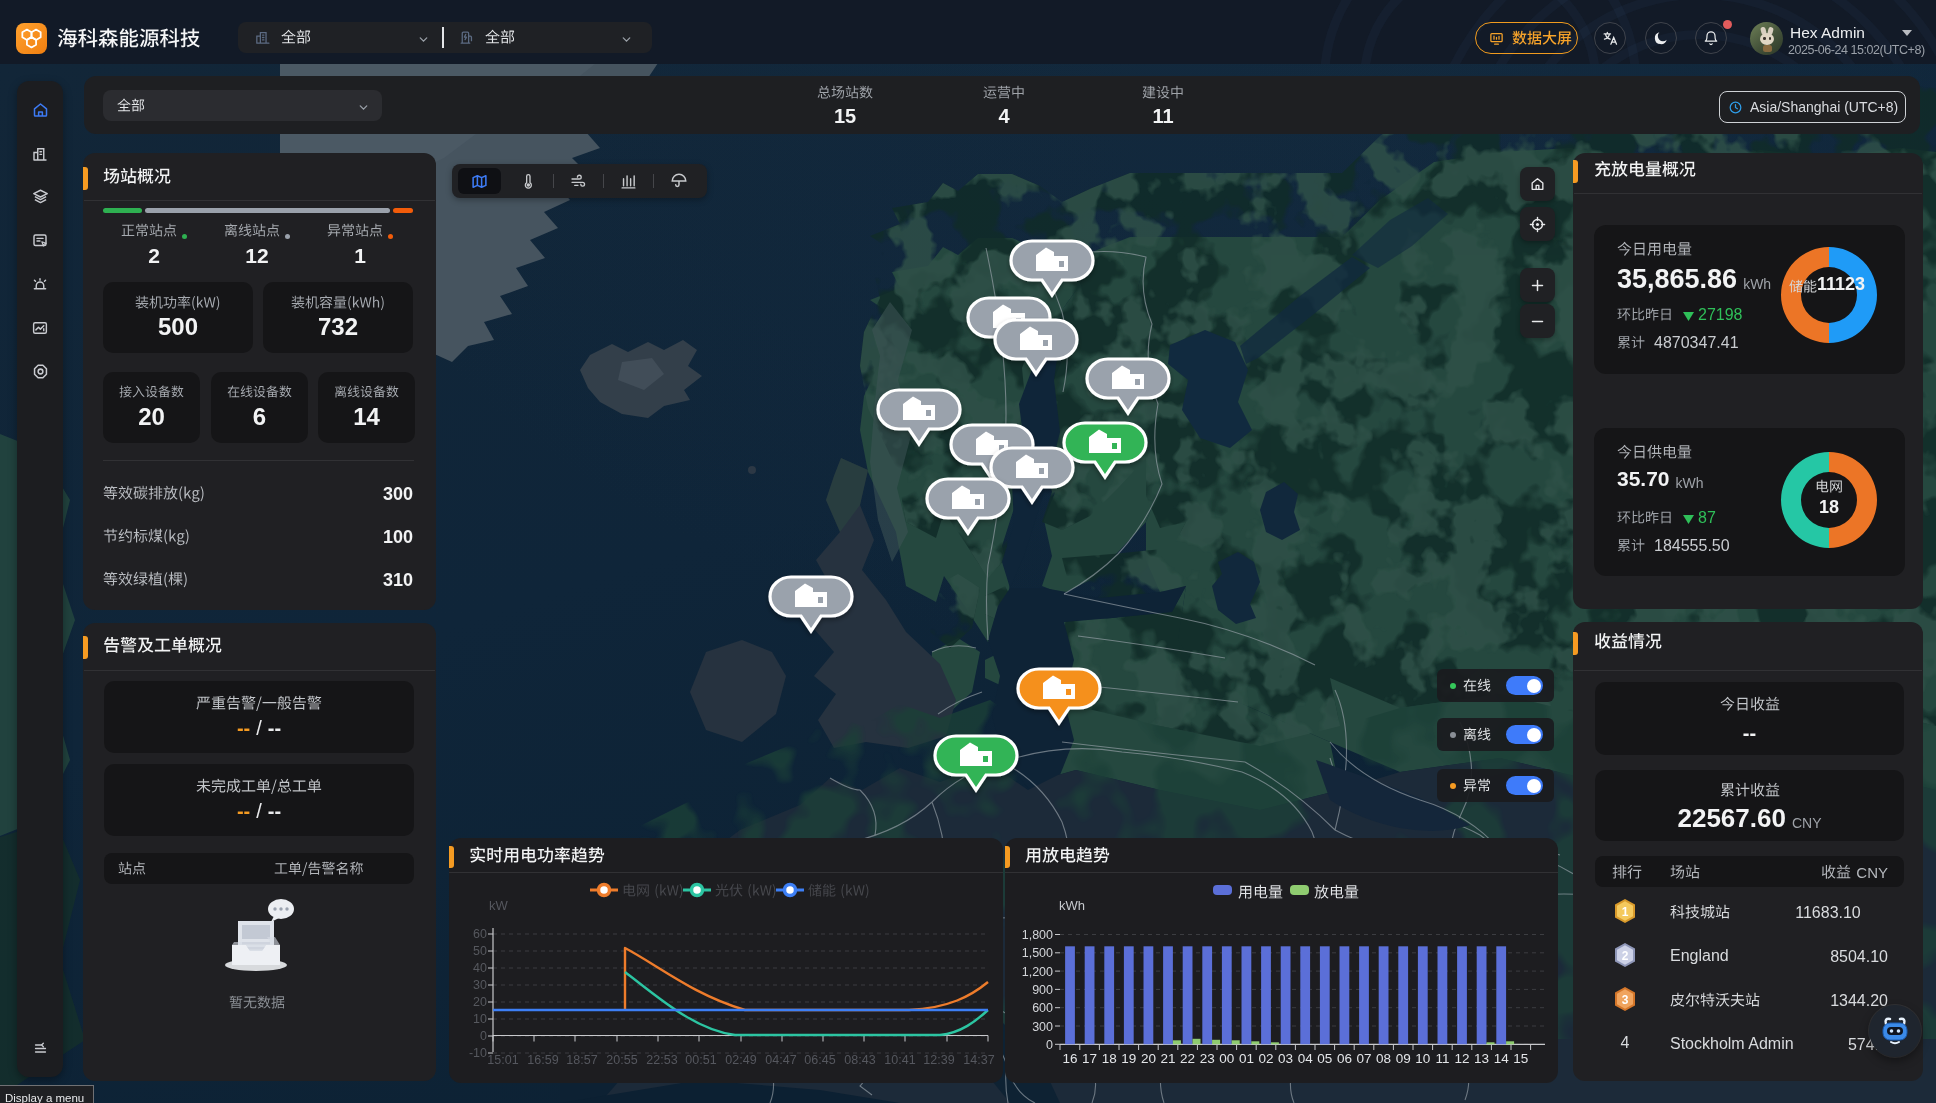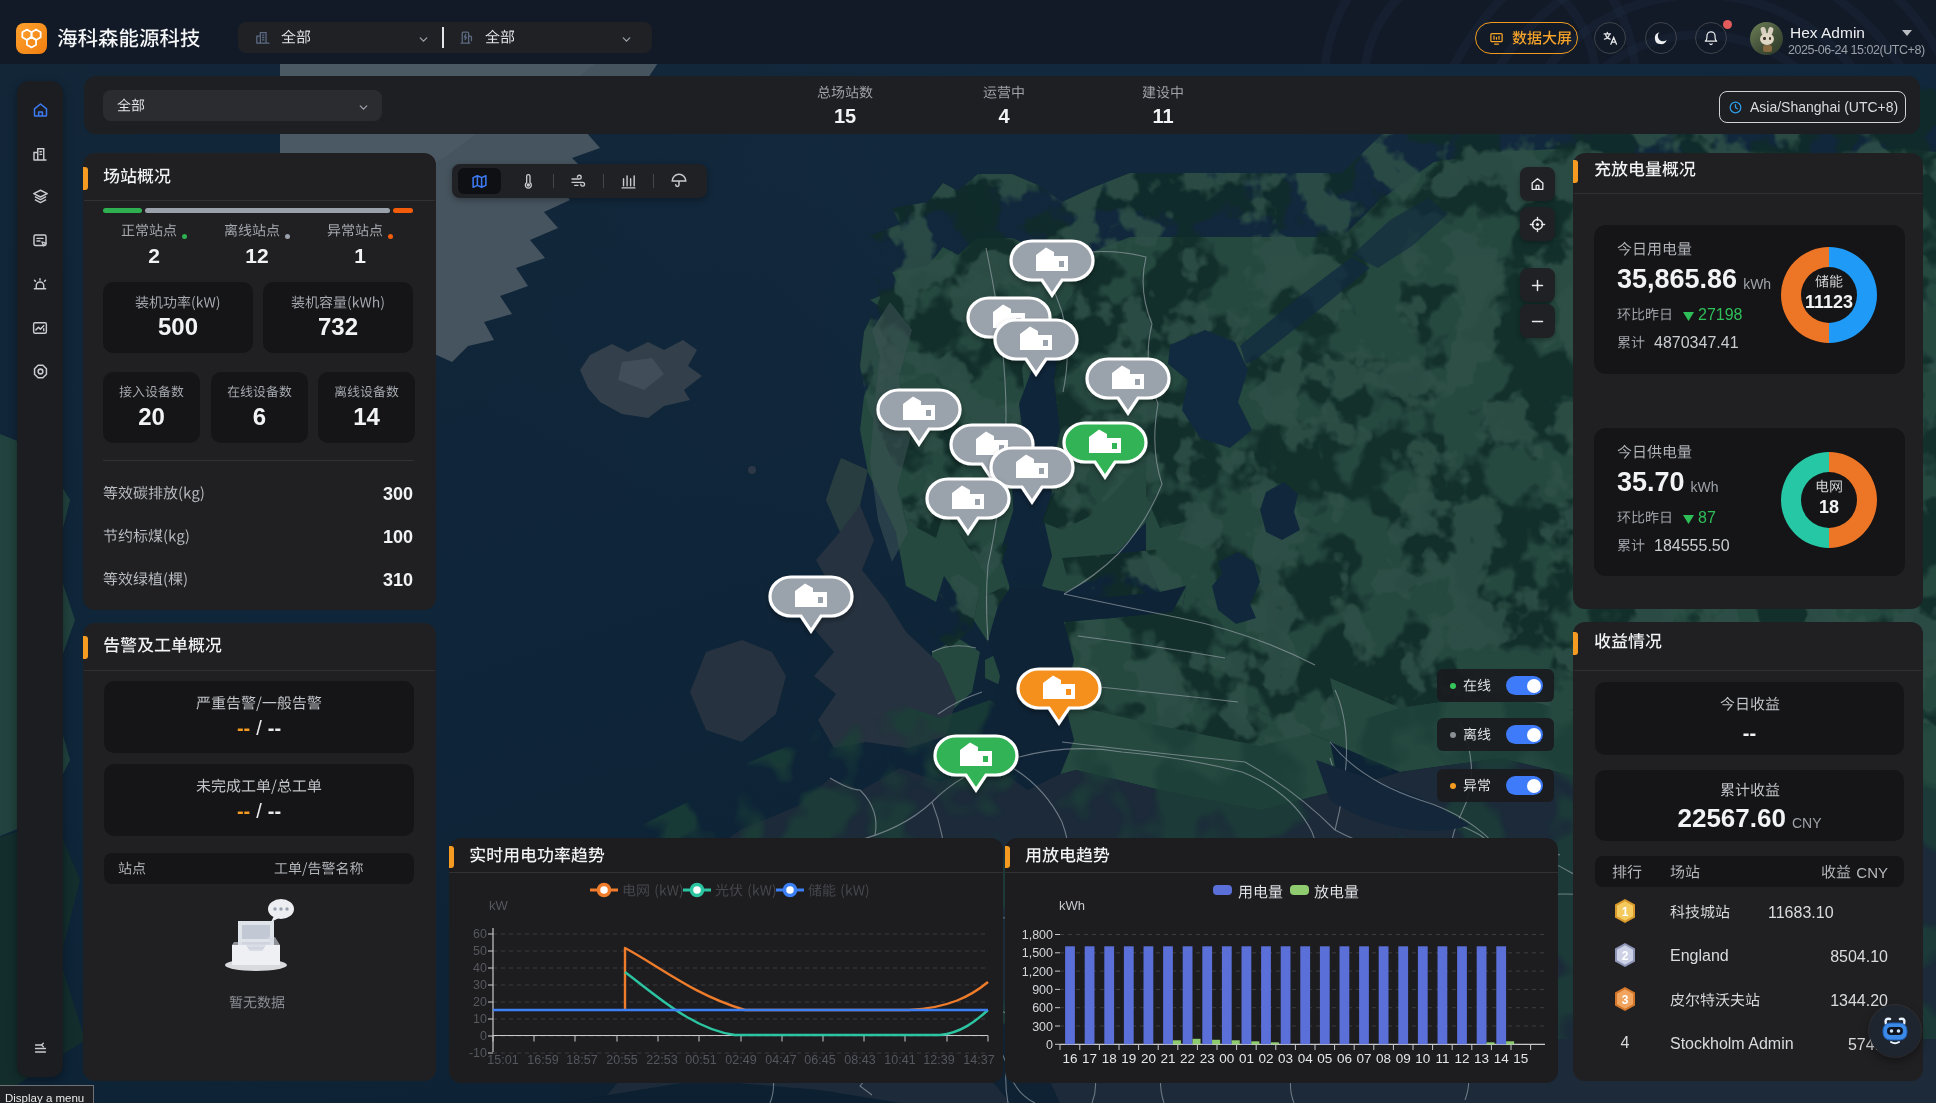--- a/index.html
+++ b/index.html
@@ -679,38 +679,38 @@
       <g transform="translate(0,960) scale(1,1)">
         <path d="M623 -86C709 -44 817 20 870 63L928 18C871 -26 761 -87 677 -126ZM282 -126C224 -75 132 -24 50 9C67 21 95 46 108 60C187 22 285 -39 350 -98ZM211 -607H462V-523H211ZM535 -607H795V-523H535ZM211 -746H462V-664H211ZM535 -746H795V-664H535ZM172 -295C191 -303 219 -307 407 -319C329 -283 263 -257 231 -246C174 -226 132 -213 100 -211C107 -191 117 -158 119 -143C148 -154 186 -157 464 -171V-3C464 9 461 12 448 12C433 13 387 13 335 12C346 31 358 59 362 80C429 80 475 80 505 69C535 58 543 39 543 -1V-175L801 -188C822 -166 840 -145 854 -127L909 -171C870 -222 789 -299 718 -351L664 -314C690 -294 717 -270 744 -245L332 -226C458 -273 585 -332 712 -405L654 -450C616 -426 575 -403 535 -382L312 -371C361 -397 411 -428 459 -463H869V-806H139V-463H351C296 -425 241 -394 219 -385C193 -372 170 -364 152 -362C159 -343 169 -310 172 -295Z M1137 -775C1193 -728 1263 -660 1295 -617L1346 -673C1312 -714 1241 -778 1186 -823ZM1046 -526V-452H1205V-93C1205 -50 1174 -20 1155 -8C1169 7 1189 41 1196 61C1212 40 1240 18 1429 -116C1421 -130 1409 -162 1404 -182L1281 -98V-526ZM1626 -837V-508H1372V-431H1626V80H1705V-431H1959V-508H1705V-837Z" fill="#a0a4aa"></path>
       </g>
     </svg>
     <span style="font-size:16px;color:#c9ccd0;margin-left:9px">4870347.41</span>
   </div>
 <svg class="abs" style="left:1781px;top:247px" width="96" height="96" viewBox="0 0 96 96">
     <path d="M48 0 A48 48 0 0 1 48 96 L48 76 A28 28 0 0 0 48 20 Z" fill="#1f9bf7"></path>
     <path d="M48 96 A48 48 0 0 1 48 0 L48 20 A28 28 0 0 0 48 76 Z" fill="#ec7526"></path>
   </svg>
-<div class="abs" style="left:1789px;top:273px;width:80px;display:flex;flex-direction:column;align-items:center">
+<div class="abs" style="left:1789px;top:273px;width:80px;display:flex;flex-direction:row;align-items:flex-end">
     <svg class="t " width="28.0" height="17.5" viewBox="0 0 2000 1250" style="width:28.0px;height:17.5px">
       <g transform="translate(0,960) scale(1,1)">
         <path d="M290 -749C333 -706 381 -645 402 -605L457 -645C435 -685 385 -743 341 -784ZM472 -536V-468H662C596 -399 522 -341 442 -295C457 -282 482 -252 491 -238C516 -254 541 -271 565 -289V76H630V25H847V73H915V-361H651C687 -394 721 -430 753 -468H959V-536H807C863 -612 911 -697 950 -788L883 -807C864 -761 842 -717 817 -674V-727H701V-840H632V-727H501V-662H632V-536ZM701 -662H810C783 -618 754 -576 722 -536H701ZM630 -141H847V-37H630ZM630 -198V-299H847V-198ZM346 44C360 26 385 10 526 -78C521 -92 512 -119 508 -138L411 -82V-521H247V-449H346V-95C346 -53 324 -28 309 -18C322 -4 340 27 346 44ZM216 -842C173 -688 104 -535 25 -433C36 -416 56 -379 62 -363C89 -398 115 -438 139 -482V77H205V-616C234 -683 259 -754 280 -824Z M1383 -420V-334H1170V-420ZM1100 -484V79H1170V-125H1383V-8C1383 5 1380 9 1367 9C1352 10 1310 10 1263 8C1273 28 1284 57 1288 77C1351 77 1394 76 1422 65C1449 53 1457 32 1457 -7V-484ZM1170 -275H1383V-184H1170ZM1858 -765C1801 -735 1711 -699 1625 -670V-838H1551V-506C1551 -424 1576 -401 1672 -401C1692 -401 1822 -401 1844 -401C1923 -401 1946 -434 1954 -556C1933 -561 1903 -572 1888 -585C1883 -486 1876 -469 1837 -469C1809 -469 1699 -469 1678 -469C1633 -469 1625 -475 1625 -507V-609C1722 -637 1829 -673 1908 -709ZM1870 -319C1812 -282 1716 -243 1625 -213V-373H1551V-35C1551 49 1577 71 1674 71C1695 71 1827 71 1849 71C1933 71 1954 35 1963 -99C1943 -104 1913 -116 1896 -128C1892 -15 1884 4 1843 4C1814 4 1703 4 1681 4C1634 4 1625 -2 1625 -34V-151C1726 -179 1841 -218 1919 -263ZM1084 -553C1105 -562 1140 -567 1414 -586C1423 -567 1431 -549 1437 -533L1502 -563C1481 -623 1425 -713 1373 -780L1312 -756C1337 -722 1362 -682 1384 -643L1164 -631C1207 -684 1252 -751 1287 -818L1209 -842C1177 -764 1122 -685 1105 -664C1088 -643 1073 -628 1058 -625C1067 -605 1080 -569 1084 -553Z" fill="#d6d8da"></path>
       </g>
     </svg>
     <span class="num" style="font-size:18px;margin-top:1px">11123</span>
   </div>
 <div class="card" style="left:1594px;top:428px;width:311px;height:148px;border-radius:12px"></div>
 <div class="abs" style="left:1617px;top:443px">
     <svg class="t " width="75.0" height="18.8" viewBox="0 0 5000 1250" style="width:75.0px;height:18.8px">
       <g transform="translate(0,960) scale(1,1)">
         <path d="M390 -533C456 -484 541 -412 580 -367L635 -420C593 -464 506 -532 441 -579ZM161 -348V-272H722C650 -179 547 -51 461 48L538 83C644 -46 776 -212 859 -324L801 -352L787 -348ZM495 -847C394 -695 216 -556 35 -475C57 -457 80 -429 92 -408C244 -485 394 -599 503 -729C612 -605 774 -481 906 -415C920 -435 945 -466 965 -482C823 -544 649 -668 548 -786L567 -813Z M1253 -352H1752V-71H1253ZM1253 -426V-697H1752V-426ZM1176 -772V69H1253V4H1752V64H1832V-772Z M2484 -178C2442 -100 2372 -22 2303 30C2321 41 2349 65 2363 77C2431 20 2507 -69 2556 -155ZM2712 -141C2778 -74 2852 19 2886 80L2949 40C2914 -20 2839 -109 2771 -175ZM2269 -838C2212 -686 2119 -535 2021 -439C2034 -421 2056 -382 2063 -364C2097 -399 2130 -440 2162 -484V78H2236V-600C2276 -669 2311 -742 2340 -816ZM2732 -830V-626H2537V-829H2464V-626H2335V-554H2464V-307H2310V-234H2960V-307H2806V-554H2949V-626H2806V-830ZM2537 -554H2732V-307H2537Z M3452 -408V-264H3204V-408ZM3531 -408H3788V-264H3531ZM3452 -478H3204V-621H3452ZM3531 -478V-621H3788V-478ZM3126 -695V-129H3204V-191H3452V-85C3452 32 3485 63 3597 63C3622 63 3791 63 3818 63C3925 63 3949 10 3962 -142C3939 -148 3907 -162 3887 -176C3880 -46 3870 -13 3814 -13C3778 -13 3632 -13 3602 -13C3542 -13 3531 -25 3531 -83V-191H3865V-695H3531V-838H3452V-695Z M4250 -665H4747V-610H4250ZM4250 -763H4747V-709H4250ZM4177 -808V-565H4822V-808ZM4052 -522V-465H4949V-522ZM4230 -273H4462V-215H4230ZM4535 -273H4777V-215H4535ZM4230 -373H4462V-317H4230ZM4535 -373H4777V-317H4535ZM4047 -3V55H4955V-3H4535V-61H4873V-114H4535V-169H4851V-420H4159V-169H4462V-114H4131V-61H4462V-3Z" fill="#b0b3b8"></path>
       </g>
     </svg>
   </div>
 <div class="abs row" style="left:1617px;top:467px">
-    <span class="num" style="font-size:27px">35.70</span>
+    <span class="num" style="font-size:21px">35.70</span>
     <span style="font-size:14px;color:#9ea2a8;margin-left:6px;margin-top:8px">kWh</span>
   </div>
 <div class="abs row" style="left:1617px;top:509px">
     <svg class="t " width="56.0" height="17.5" viewBox="0 0 4000 1250" style="width:56.0px;height:17.5px">
       <g transform="translate(0,960) scale(1,1)">
         <path d="M677 -494C752 -410 841 -295 881 -224L942 -271C900 -340 808 -452 734 -534ZM36 -102 55 -31C137 -61 243 -98 343 -135L331 -203L230 -167V-413H319V-483H230V-702H340V-772H41V-702H160V-483H56V-413H160V-143ZM391 -776V-703H646C583 -527 479 -371 354 -271C372 -257 401 -227 413 -212C482 -273 546 -351 602 -440V77H676V-577C695 -618 713 -660 728 -703H944V-776Z M1125 72C1148 55 1185 39 1459 -50C1455 -68 1453 -102 1454 -126L1208 -50V-456H1456V-531H1208V-829H1129V-69C1129 -26 1105 -3 1088 7C1101 22 1119 54 1125 72ZM1534 -835V-87C1534 24 1561 54 1657 54C1676 54 1791 54 1811 54C1913 54 1933 -15 1942 -215C1921 -220 1889 -235 1870 -250C1863 -65 1856 -18 1806 -18C1780 -18 1685 -18 1665 -18C1620 -18 1611 -28 1611 -85V-377C1722 -440 1841 -516 1928 -590L1865 -656C1804 -593 1707 -516 1611 -457V-835Z M2532 -841C2499 -705 2443 -569 2374 -481C2390 -468 2419 -440 2431 -426C2469 -476 2503 -539 2533 -609H2593V80H2667V-178H2951V-246H2667V-400H2942V-469H2667V-609H2964V-679H2561C2578 -726 2593 -776 2606 -825ZM2299 -407V-176H2147V-407ZM2299 -474H2147V-694H2299ZM2076 -762V-30H2147V-108H2371V-762Z M3253 -352H3752V-71H3253ZM3253 -426V-697H3752V-426ZM3176 -772V69H3253V4H3752V64H3832V-772Z" fill="#a0a4aa"></path>
       </g>
     </svg>
     <svg width="11" height="9" viewBox="0 0 11 9" style="margin:3px 0 0 10px">
       <path d="M0 0 h11 L5.5 9 Z" fill="#2fbf59"></path>
@@ -816,21 +816,21 @@
   </div>
 <div class="abs" style="left:1670px;top:947px;font-size:16px;color:#d9dbde">England</div>
 <div class="abs" style="left:1670px;top:991px">
     <svg class="t " width="90.0" height="18.8" viewBox="0 0 6000 1250" style="width:90.0px;height:18.8px">
       <g transform="translate(0,960) scale(1,1)">
         <path d="M148 -703V-456C148 -311 136 -114 29 27C46 36 78 62 90 76C188 -51 215 -231 221 -377H305C353 -268 419 -177 503 -105C410 -51 301 -14 184 10C199 26 220 60 228 79C351 51 467 8 567 -56C662 9 777 55 913 82C923 61 944 30 960 13C833 -9 724 -48 633 -103C733 -182 811 -286 859 -423L810 -450L795 -447H566V-631H823C805 -583 784 -535 766 -502L834 -481C864 -533 899 -617 927 -691L870 -707L856 -703H566V-841H489V-703ZM384 -377H757C714 -282 649 -207 569 -148C489 -209 427 -286 384 -377ZM489 -631V-447H223V-455V-631Z M1262 -416C1216 -301 1138 -188 1053 -116C1072 -104 1105 -80 1120 -67C1204 -147 1287 -268 1341 -395ZM1672 -380C1748 -282 1836 -149 1873 -67L1946 -103C1906 -186 1816 -315 1739 -411ZM1295 -841C1237 -689 1141 -540 1035 -446C1056 -436 1092 -411 1107 -397C1160 -450 1212 -517 1259 -592H1469V-19C1469 -2 1463 3 1445 3C1425 4 1360 5 1292 2C1304 25 1316 58 1320 80C1408 80 1466 79 1500 66C1535 54 1547 31 1547 -18V-592H1843C1818 -536 1787 -479 1758 -440L1824 -415C1869 -473 1917 -566 1951 -649L1894 -670L1881 -666H1302C1329 -715 1354 -767 1375 -819Z M2457 -212C2506 -163 2559 -94 2580 -48L2640 -87C2616 -133 2562 -199 2513 -246ZM2642 -841V-732H2447V-662H2642V-536H2389V-465H2764V-346H2405V-275H2764V-13C2764 1 2760 5 2744 5C2727 7 2673 7 2613 5C2623 26 2633 58 2636 80C2712 80 2764 78 2795 67C2827 55 2836 33 2836 -13V-275H2952V-346H2836V-465H2958V-536H2713V-662H2912V-732H2713V-841ZM2097 -763C2088 -638 2069 -508 2039 -424C2054 -418 2084 -402 2097 -392C2112 -438 2125 -497 2136 -562H2212V-317C2149 -299 2092 -282 2047 -270L2063 -194L2212 -242V80H2284V-265L2387 -299L2381 -369L2284 -339V-562H2379V-634H2284V-839H2212V-634H2147C2152 -673 2156 -712 2160 -752Z M3091 -777C3153 -747 3232 -701 3271 -669L3314 -731C3274 -762 3195 -805 3133 -831ZM3037 -497C3101 -469 3181 -423 3220 -390L3262 -453C3221 -485 3140 -528 3078 -554ZM3070 18 3135 67C3192 -26 3260 -151 3311 -257L3256 -305C3200 -191 3123 -59 3070 18ZM3845 -826C3731 -783 3514 -753 3331 -738C3340 -721 3350 -693 3353 -675C3424 -680 3501 -688 3576 -698V-524L3575 -457H3303V-384H3568C3550 -248 3487 -94 3277 27C3296 40 3321 66 3333 82C3515 -30 3595 -168 3629 -299C3682 -124 3771 8 3913 79C3924 60 3947 32 3963 18C3812 -49 3721 -196 3675 -384H3953V-457H3651L3653 -523V-709C3749 -724 3839 -744 3909 -768Z M4456 -840V-688H4133V-612H4456V-529C4456 -488 4454 -447 4449 -406H4065V-329H4432C4393 -195 4291 -70 4039 14C4055 29 4077 62 4086 81C4333 -3 4447 -127 4497 -264C4579 -89 4712 24 4918 76C4929 55 4950 23 4968 7C4755 -38 4618 -154 4548 -329H4936V-406H4530C4534 -447 4536 -488 4536 -529V-612H4879V-688H4536V-840Z M5058 -652V-582H5447V-652ZM5098 -525C5121 -412 5142 -265 5146 -167L5209 -178C5203 -277 5182 -422 5158 -536ZM5175 -815C5202 -768 5231 -703 5243 -662L5311 -686C5299 -727 5269 -788 5240 -835ZM5330 -549C5317 -426 5290 -250 5264 -144C5182 -124 5105 -107 5047 -95L5065 -20C5169 -46 5310 -82 5443 -116L5436 -185L5328 -159C5353 -264 5381 -417 5400 -535ZM5467 -362V79H5540V31H5842V75H5918V-362H5706V-561H5960V-633H5706V-841H5629V-362ZM5540 -39V-291H5842V-39Z" fill="#d9dbde"></path>
       </g>
     </svg>
   </div>
 <div class="abs" style="left:1670px;top:1035px;font-size:16px;color:#d9dbde">Stockholm Admin</div>
-<div class="abs" style="left:1768px;top:904px;width:120px;text-align:left;font-size:16px;color:#d9dbde">11683.10</div>
+<div class="abs" style="left:1768px;top:904px;width:120px;text-align:center;font-size:16px;color:#d9dbde">11683.10</div>
 <div class="abs" style="left:1768px;top:948px;width:120px;text-align:right;font-size:16px;color:#d9dbde">8504.10</div>
 <div class="abs" style="left:1768px;top:992px;width:120px;text-align:right;font-size:16px;color:#d9dbde">1344.20</div>
 <div class="abs" style="left:1768px;top:1036px;width:120px;text-align:right;font-size:16px;color:#d9dbde">574...</div>
 <div class="panel" style="left:449px;top:838px;width:554px;height:245px;background:#1d1d20"></div>
 <div class="accent" style="left:449px;top:846px;height:22px"></div>
 <div class="abs" style="left:469px;top:845px">
     <svg class="t " width="136.0" height="21.2" viewBox="0 0 8000 1250" style="width:136.0px;height:21.2px">
       <g transform="translate(0,960) scale(1,1)">
         <path d="M534 -89C665 -44 798 21 877 79L934 4C852 -51 711 -115 579 -159ZM237 -552C290 -521 353 -472 382 -437L442 -505C410 -540 346 -585 293 -613ZM136 -398C191 -368 258 -321 289 -285L346 -357C313 -390 246 -435 191 -462ZM84 -739V-524H178V-651H820V-524H918V-739H577C563 -774 537 -819 515 -853L421 -824C436 -799 452 -768 465 -739ZM70 -264V-183H415C358 -98 258 -39 79 0C99 20 123 57 132 82C355 29 469 -58 527 -183H936V-264H557C583 -359 590 -472 594 -604H494C490 -467 486 -354 454 -264Z M1467 -442C1518 -366 1585 -263 1616 -203L1699 -252C1666 -311 1597 -410 1545 -483ZM1313 -395V-186H1164V-395ZM1313 -478H1164V-678H1313ZM1075 -763V-21H1164V-101H1402V-763ZM1757 -838V-651H1443V-557H1757V-50C1757 -29 1749 -23 1728 -22C1706 -22 1632 -22 1557 -24C1571 3 1586 45 1591 72C1691 72 1758 70 1798 55C1838 40 1853 13 1853 -49V-557H1966V-651H1853V-838Z M2148 -775V-415C2148 -274 2138 -95 2028 28C2049 40 2088 71 2102 90C2176 8 2212 -105 2229 -216H2460V74H2555V-216H2799V-36C2799 -17 2792 -11 2773 -11C2755 -10 2687 -9 2623 -13C2636 12 2651 54 2654 78C2747 79 2807 78 2844 63C2880 48 2893 20 2893 -35V-775ZM2242 -685H2460V-543H2242ZM2799 -685V-543H2555V-685ZM2242 -455H2460V-306H2238C2241 -344 2242 -380 2242 -414ZM2799 -455V-306H2555V-455Z M3442 -396V-274H3217V-396ZM3543 -396H3773V-274H3543ZM3442 -484H3217V-607H3442ZM3543 -484V-607H3773V-484ZM3119 -699V-122H3217V-182H3442V-99C3442 34 3477 69 3601 69C3629 69 3780 69 3809 69C3923 69 3953 14 3967 -140C3938 -147 3897 -165 3873 -182C3865 -57 3855 -26 3802 -26C3770 -26 3638 -26 3610 -26C3552 -26 3543 -37 3543 -97V-182H3870V-699H3543V-841H3442V-699Z M4033 -192 4056 -94C4164 -124 4308 -164 4443 -204L4431 -294L4280 -254V-641H4418V-731H4046V-641H4187V-229C4129 -214 4076 -201 4033 -192ZM4586 -828C4586 -757 4586 -688 4584 -622H4429V-532H4580C4566 -294 4514 -102 4308 10C4331 27 4361 61 4375 85C4600 -44 4659 -264 4675 -532H4847C4834 -194 4820 -63 4793 -32C4782 -19 4772 -16 4752 -16C4730 -16 4677 -17 4619 -21C4636 5 4647 45 4649 72C4705 75 4761 75 4795 71C4830 67 4853 57 4877 26C4914 -21 4927 -167 4941 -577C4941 -590 4941 -622 4941 -622H4679C4681 -688 4682 -757 4682 -828Z M5824 -643C5790 -603 5731 -548 5687 -516L5757 -472C5801 -503 5858 -550 5903 -596ZM5049 -345 5096 -269C5161 -300 5241 -342 5316 -383L5298 -453C5206 -411 5112 -369 5049 -345ZM5078 -588C5131 -556 5197 -506 5228 -472L5295 -529C5261 -563 5194 -609 5141 -639ZM5673 -400C5742 -360 5828 -301 5869 -261L5939 -318C5894 -358 5805 -415 5739 -452ZM5048 -204V-116H5450V83H5550V-116H5953V-204H5550V-279H5450V-204ZM5423 -828C5437 -807 5452 -782 5464 -759H5070V-672H5426C5399 -630 5371 -595 5360 -584C5345 -566 5330 -554 5315 -551C5324 -530 5336 -491 5341 -474C5356 -480 5379 -485 5477 -492C5434 -450 5397 -417 5379 -403C5345 -375 5320 -357 5296 -353C5305 -331 5317 -291 5322 -274C5344 -285 5381 -291 5634 -314C5644 -296 5652 -278 5657 -263L5732 -293C5712 -342 5664 -414 5620 -467L5550 -441C5564 -423 5579 -403 5593 -382L5447 -371C5532 -438 5617 -522 5691 -610L5617 -653C5597 -625 5574 -597 5551 -571L5439 -566C5468 -598 5496 -634 5522 -672H5942V-759H5576C5561 -787 5539 -823 5518 -851Z M6619 -675H6777C6757 -635 6734 -589 6713 -548H6538C6570 -588 6597 -631 6619 -675ZM6528 -375V-294H6816V-202H6490V-118H6909V-548H6810C6840 -610 6871 -678 6895 -736L6834 -757L6820 -752H6655L6679 -815L6589 -829C6562 -746 6512 -643 6435 -563C6456 -553 6488 -527 6503 -508L6513 -519V-464H6816V-375ZM6098 -379C6096 -211 6087 -61 6025 32C6045 44 6082 73 6096 87C6130 33 6151 -34 6164 -112C6251 30 6391 57 6594 57H6937C6942 29 6958 -14 6973 -35C6904 -32 6651 -32 6594 -32C6492 -32 6407 -38 6338 -66V-238H6467V-320H6338V-440H6471V-528H6321V-630H6448V-716H6321V-844H6231V-716H6083V-630H6231V-528H6049V-440H6249V-125C6221 -153 6197 -190 6178 -239C6181 -282 6183 -328 6184 -375Z M7203 -844V-751H7060V-667H7203V-584L7045 -562L7062 -476L7203 -498V-430C7203 -418 7199 -415 7186 -415C7173 -414 7130 -414 7087 -415C7098 -393 7109 -360 7113 -336C7179 -336 7222 -337 7251 -350C7281 -363 7290 -385 7290 -429V-512L7419 -533L7416 -616L7290 -596V-667H7412V-751H7290V-844ZM7413 -349C7410 -326 7406 -305 7402 -284H7087V-200H7375C7332 -106 7244 -36 7041 4C7060 24 7082 61 7091 86C7333 32 7432 -67 7478 -200H7764C7752 -86 7737 -33 7717 -16C7707 -8 7695 -6 7674 -6C7648 -6 7584 -7 7520 -13C7537 11 7549 47 7551 73C7614 77 7676 78 7709 75C7747 72 7773 66 7797 42C7830 11 7848 -66 7865 -245C7867 -258 7868 -284 7868 -284H7500L7511 -349H7463C7519 -379 7559 -416 7588 -462C7630 -433 7667 -405 7693 -383L7744 -457C7715 -480 7671 -510 7624 -540C7637 -579 7645 -622 7651 -670H7757C7757 -472 7765 -346 7870 -346C7931 -346 7958 -375 7967 -480C7945 -486 7916 -500 7897 -514C7894 -453 7889 -429 7874 -429C7839 -428 7838 -542 7845 -750H7657L7661 -844H7573L7570 -750H7434V-670H7563C7559 -640 7554 -612 7547 -587L7472 -630L7424 -566L7514 -510C7487 -468 7447 -434 7389 -407C7405 -394 7426 -369 7438 -349Z" fill="#f2f3f4"></path>
       </g>

